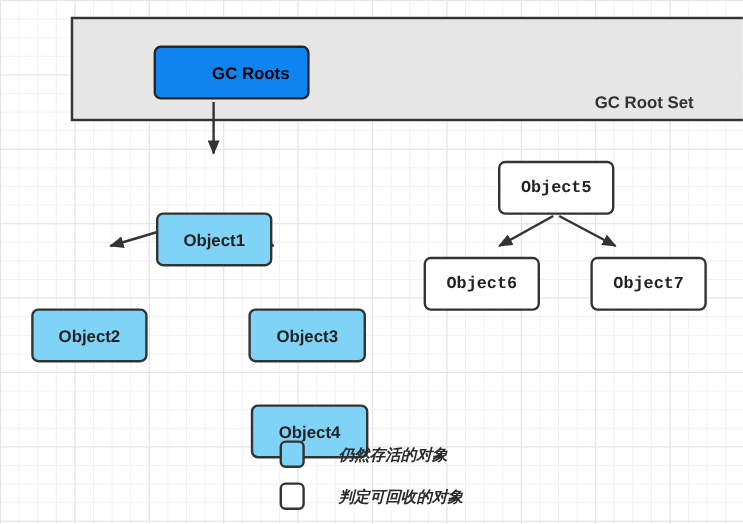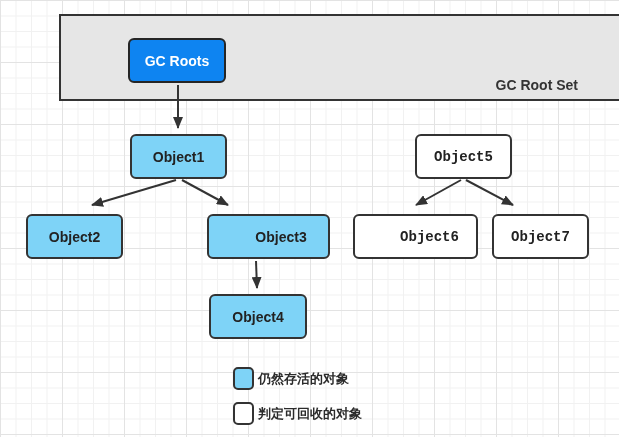--- a/index.html
+++ b/index.html
@@ -60,30 +60,32 @@
     display: flex;
     align-items: center;
     justify-content: center;
     font-size: 14px;
     font-weight: bold;
     color: #222222;
     box-sizing: content-box;
   }
   .node.gc-root {
     background: var(--gc-root-fill, #0e84f1);
-    color: #ffffff;
+    color: #000000;
     border-color: #262626;
+    padding-left: 32px;
   }
-  .node.alive   { background: var(--alive-fill, #7ed3f7); }
+  .node.alive   { background: var(--alive-fill, #7ed3f7); margin-top: 43px; }
   .node.recyclable { background: var(--recyclable-fill, #ffffff); font-family: Liberation Mono, monospace; }
   .legend-item {
     position: absolute;
     display: flex;
     align-items: center;
-    gap: 4px;
+    gap: 28px;
+    font-style: italic;
   }
   .swatch {
     width: 17px;
     height: 19px;
     border: 2px solid var(--stroke, #333333);
     border-radius: 5px;
   }
   .swatch.alive { background: var(--alive-fill, #7ed3f7); }
   .swatch.recyclable { background: var(--recyclable-fill, #ffffff); }
   .legend-label {
@@ -115,27 +117,27 @@
     <line x1="461" y1="180" x2="416" y2="205" marker-end="url(#arrow)"></line>
     <line x1="466" y1="180" x2="513" y2="205" marker-end="url(#arrow)"></line>
   </svg>
 
   <div class="node gc-root" style="left:128px; top:38px; width:94px; height:41px;">GC Roots</div>
 
   <div class="node alive" style="left:130px; top:134px;">Object1</div>
 
   <div class="node alive" style="left:26px; top:214px;">Object2</div>
 
-  <div class="node alive" style="left:207px; top:214px; width:94px;padding-left:25px;">Object3</div>
+  <div class="node alive" style="left:207px; top:214px; width:94px;">Object3</div>
 
   <div class="node alive" style="left:209px; top:294px; width:94px;text-align:center;">Object4</div>
 
   <div class="node recyclable" style="left:415px; top:134px;">Object5</div>
 
-  <div class="node recyclable" style="left:353px; top:214px;padding-left:28px;">Object6</div>
+  <div class="node recyclable" style="left:353px; top:214px;">Object6</div>
 
   <div class="node recyclable" style="left:492px; top:214px;">Object7</div>
 
   <div class="legend-item" style="left:233px; top:367px;">
     <span class="swatch alive"></span>
     <span class="legend-label">仍然存活的对象</span>
   </div>
 
   <div class="legend-item" style="left:233px; top:402px;justify-content:space-between;">
     <span class="swatch recyclable"></span>

